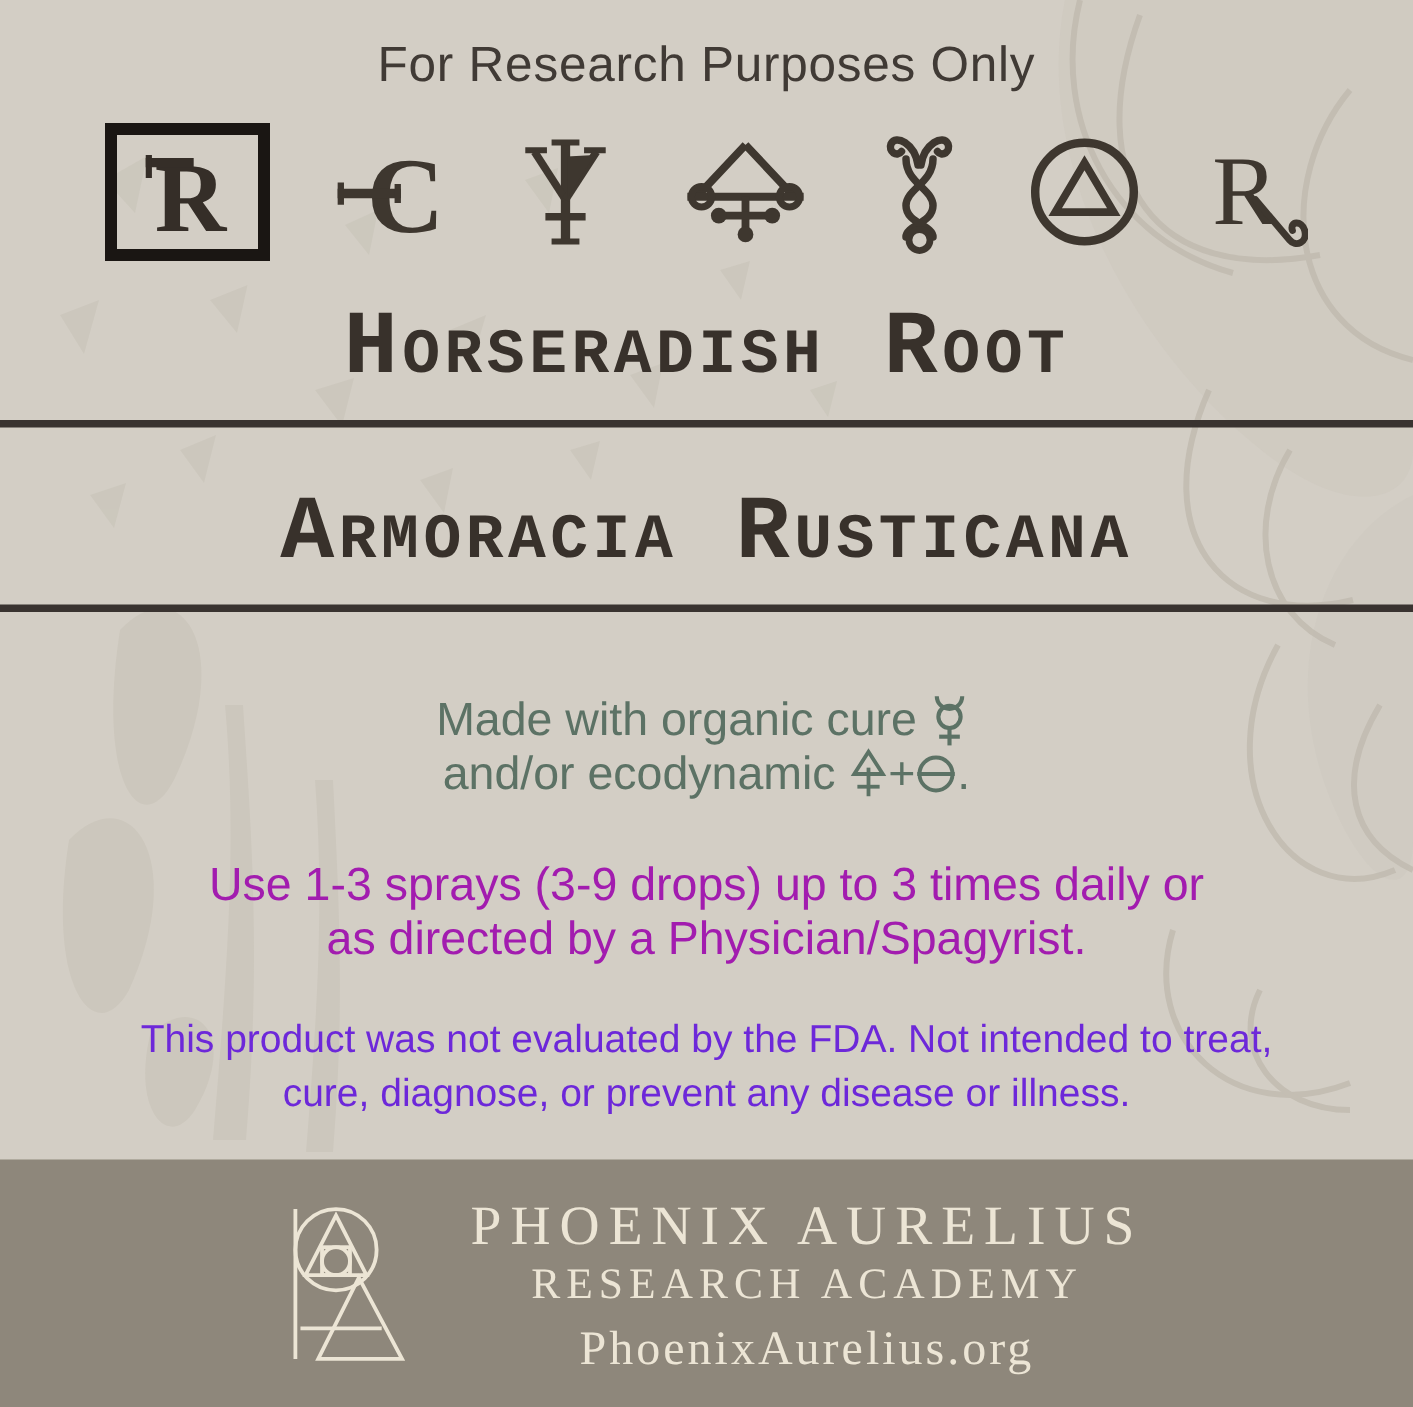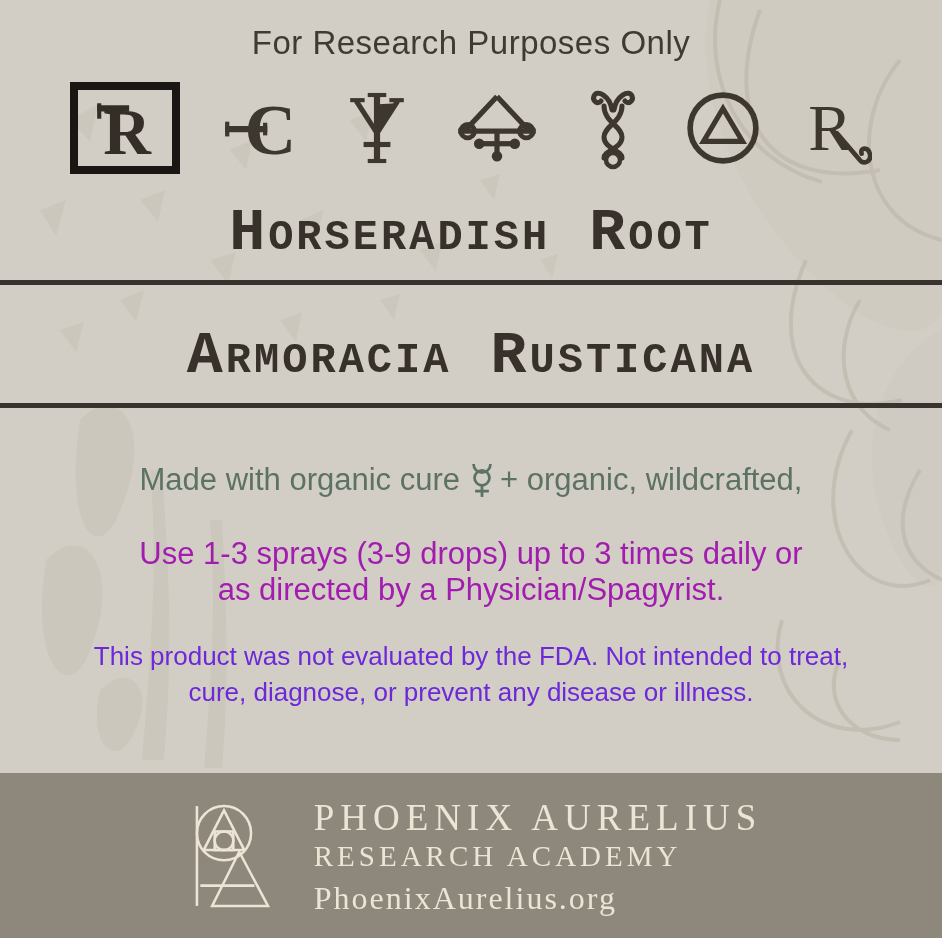--- a/index.html
+++ b/index.html
@@ -71,21 +71,21 @@
   }
   .footer{
     margin-top:auto;
     width:100%;height:165px;
     background:#8e877b;
     display:flex;align-items:center;justify-content:center;
     gap:24px;
     color:#ece5d5;
   }
   .footer-text{
-    display:flex;flex-direction:column;
+    display:flex;flex-direction:column;align-items:center;
     font-family:"Liberation Serif",serif;
   }
   .org-name{
     font-size:37px;line-height:42px;letter-spacing:6px;font-weight:500;
   }
   .org-division{
     font-size:29px;line-height:34px;letter-spacing:4px;
   }
   .website{
     margin-top:8px;
@@ -231,21 +231,38 @@
       <div class="ing-line">
         <span>Made with organic cure</span>
         <svg class="inline-glyph glyph-pad-l glyph-pad-r" width="26" height="36" viewBox="0 0 24 34">
           <g stroke="#5c7265" fill="none" stroke-width="2.6">
             <path d="M4,2 A8,8 0 0 0 20,2"></path>
             <circle cx="12" cy="15" r="7"></circle>
             <line x1="12" y1="22" x2="12" y2="33"></line>
             <line x1="5.5" y1="27.5" x2="18.5" y2="27.5"></line>
           </g>
         </svg>
-        <span>+ organic, wildcrafted,</span>
+      </div>
+      <div class="ing-line">
+        <span>and/or ecodynamic</span>
+        <svg class="inline-glyph glyph-pad-l" width="26" height="36" viewBox="0 0 24 34">
+          <g stroke="#5c7265" fill="none" stroke-width="2.4">
+            <path d="M12,3 L21,17 L3,17 Z"></path>
+            <line x1="12" y1="13" x2="12" y2="31"></line>
+            <line x1="5" y1="25" x2="19" y2="25"></line>
+          </g>
+        </svg>
+        <span>+</span>
+        <svg class="inline-glyph" width="28" height="28" viewBox="0 0 28 28">
+          <g stroke="#5c7265" fill="none" stroke-width="2.6">
+            <circle cx="14" cy="14" r="11"></circle>
+            <line x1="1.5" y1="14" x2="26.5" y2="14"></line>
+          </g>
+        </svg>
+        <span>.</span>
       </div>
     </div>
 
     <div class="dosage">
       <div>Use 1-3 sprays (3-9 drops) up to 3 times daily or</div>
       <div>as directed by a Physician/Spagyrist.</div>
     </div>
 
     <div class="disclaimer">
       <div>This product was not evaluated by the FDA. Not intended to treat,</div>

